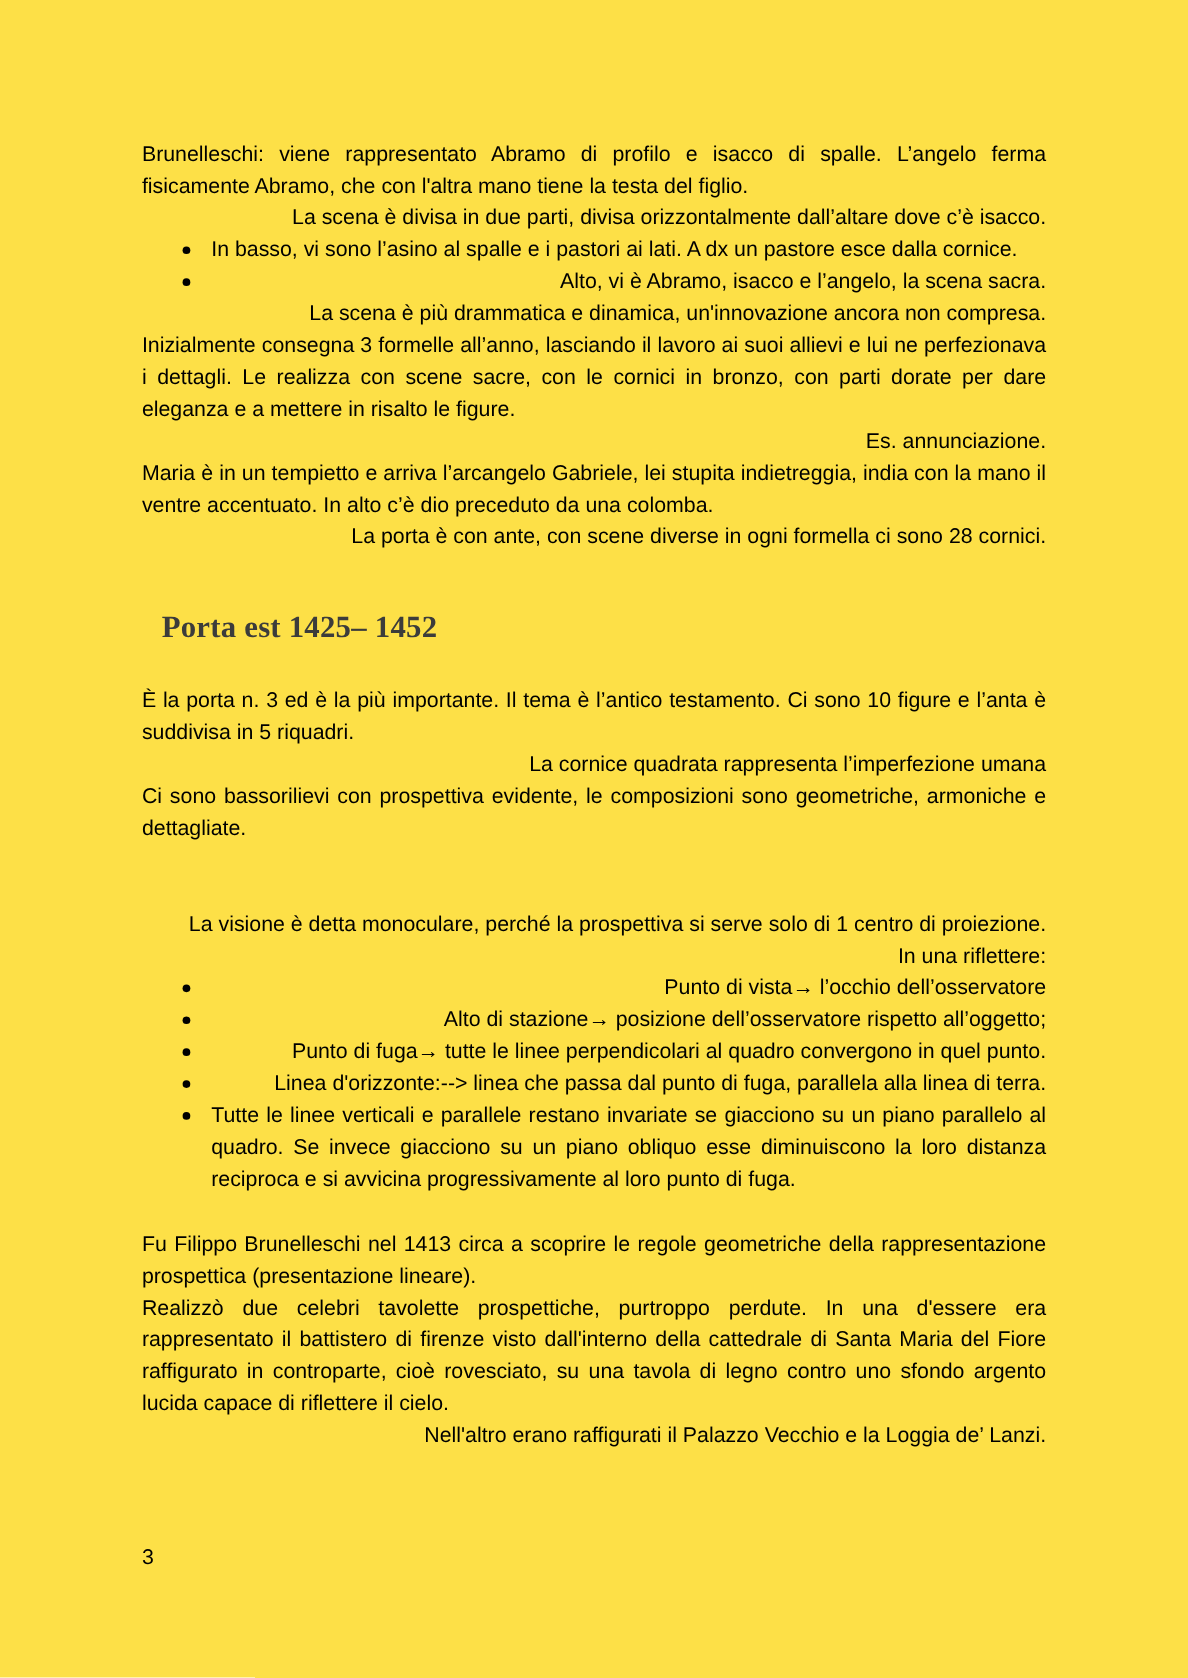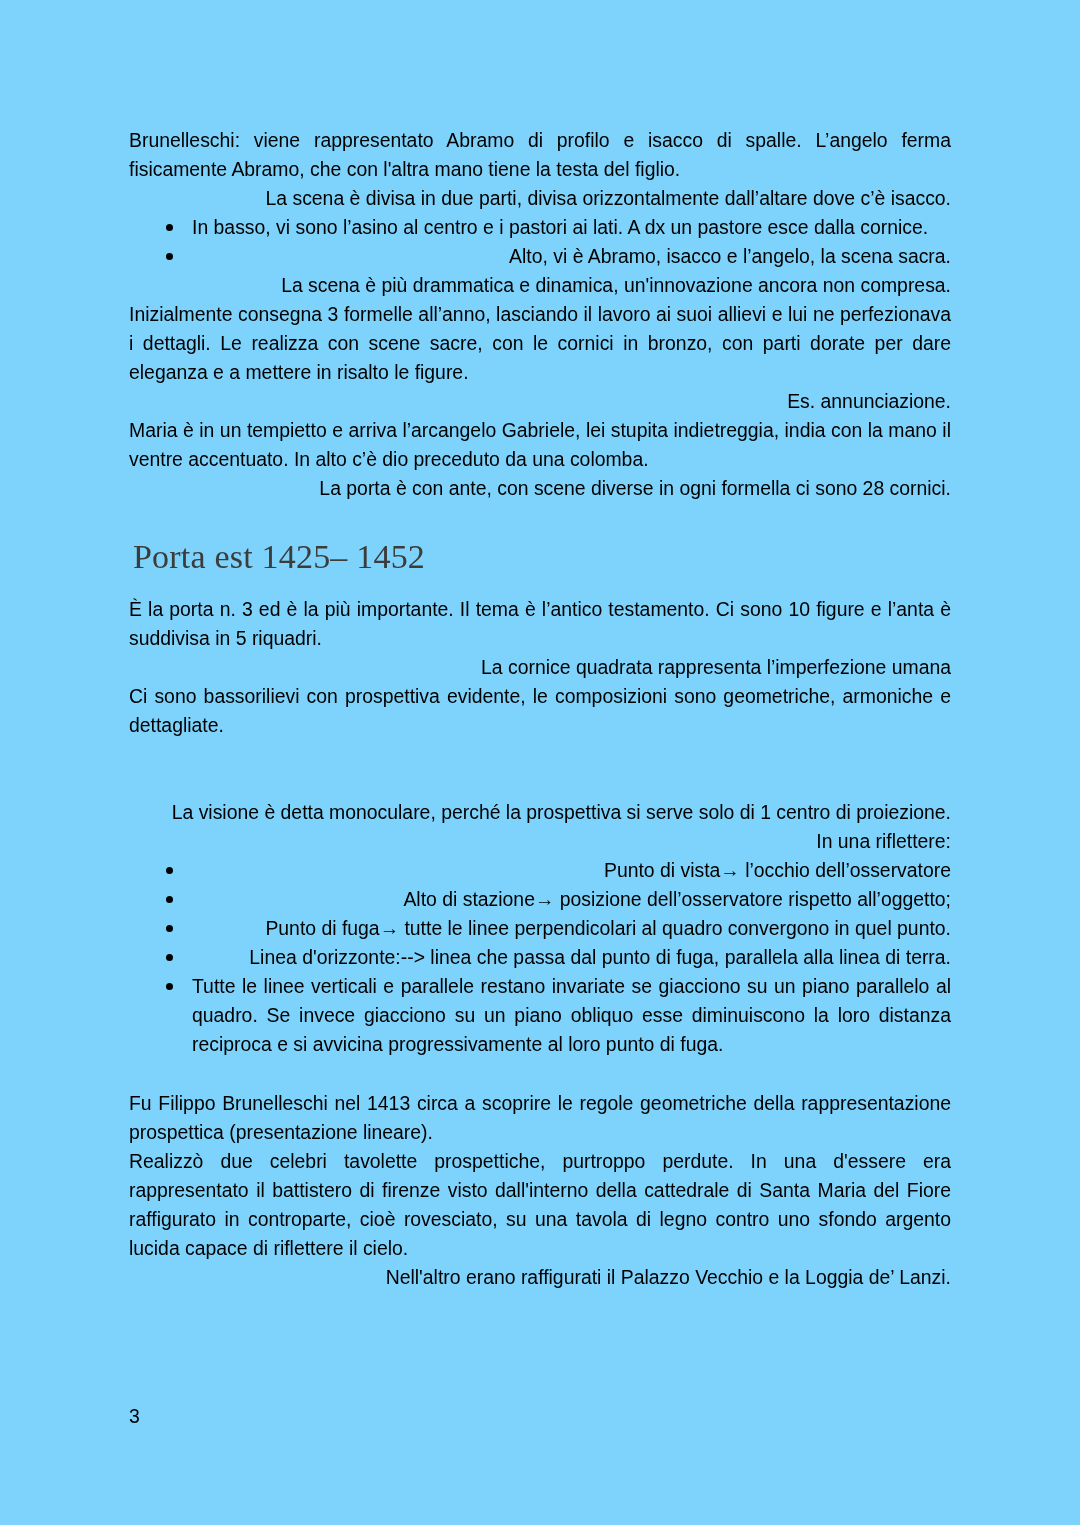--- a/index.html
+++ b/index.html
@@ -4,21 +4,21 @@
 <style>
   html, body {
     margin: 0;
     padding: 0;
     background: #ffffff;
   }
   .page {
     position: relative;
     width: 1080px;
     height: 1525px;
-    background: #7dd3fc;
+    background: #fde047;
     box-sizing: border-box;
     font-family: "Liberation Sans", sans-serif;
     color: #000000;
     overflow: hidden;
   }
   .content {
     position: absolute;
     left: 129px;
     top: 126px;
     width: 822px;
@@ -57,24 +57,24 @@
   ul.bullets > li .dot {
     position: absolute;
     left: 37px;
     top: 11px;
     width: 7px;
     height: 7px;
     border-radius: 50%;
     background: #000000;
   }
   h2.section-heading {
-    margin: 4px;
+    margin: 18px;
     font-family: "Liberation Serif", "DejaVu Serif", serif;
-    font-weight: normal;
-    font-size: 34px;
+    font-weight: bold;
+    font-size: 28px;
     line-height: 40px;
     color: #3c3c3b;
     letter-spacing: 0.2px;
   }
   .spacer-md { height: 30px; }
   .spacer-lg { height: 58px; }
   .heading-gap-top { height: 30px; }
   .heading-gap-bottom { height: 14px; }
   .page-number {
     position: absolute;
@@ -91,21 +91,21 @@
 <div class="page">
 
   <div class="content">
 
     <p class="body-text">Brunelleschi: viene rappresentato Abramo di profilo e isacco di spalle. L’angelo ferma fisicamente Abramo, che con l'altra mano tiene la testa del figlio.</p>
     <p class="body-text last-left">La scena è divisa in due parti, divisa orizzontalmente dall’altare dove c’è isacco.</p>
 
     <ul class="bullets">
       <li>
         <span class="dot"></span>
-        <span>In basso, vi sono l’asino al centro e i pastori ai lati. A dx un pastore esce dalla cornice.</span>
+        <span>In basso, vi sono l’asino al spalle e i pastori ai lati. A dx un pastore esce dalla cornice.</span>
       </li>
       <li class="left-align">
         <span class="dot"></span>
         <span>Alto, vi è Abramo, isacco e l’angelo, la scena sacra.</span>
       </li>
     </ul>
 
     <p class="body-text last-left">La scena è più drammatica e dinamica, un'innovazione ancora non compresa.</p>
     <p class="body-text">Inizialmente consegna 3 formelle all’anno, lasciando il lavoro ai suoi allievi e lui ne perfezionava i dettagli. Le realizza con scene sacre, con le cornici in bronzo, con parti dorate per dare eleganza e a mettere in risalto le figure.</p>
     <p class="body-text last-left">Es. annunciazione.</p>

